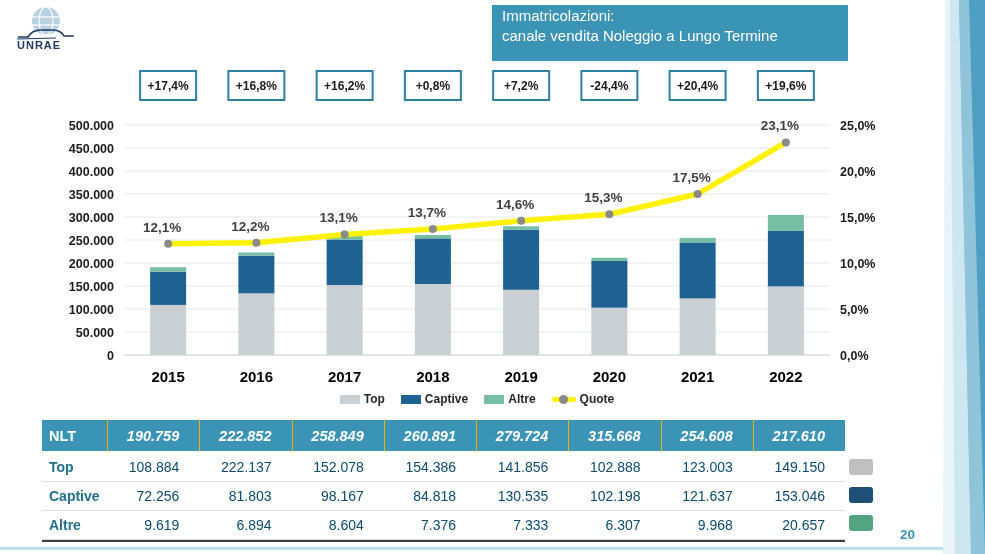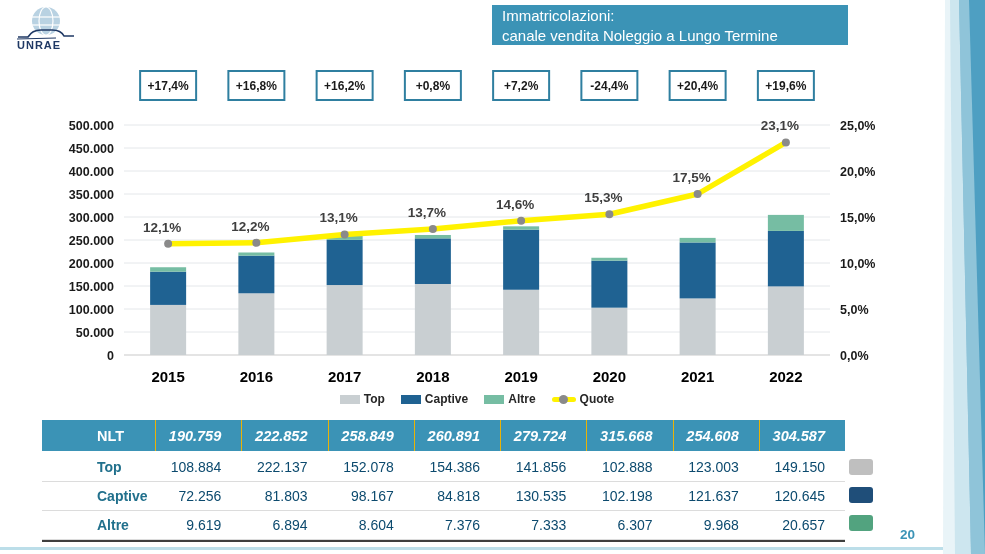--- a/index.html
+++ b/index.html
@@ -1,32 +1,32 @@
 <!DOCTYPE html>
 <html><head>
 <meta charset="utf-8">
 <style>
   html,body{margin:0;padding:0;background:#fff;}
   .slide{position:relative;width:985px;height:554px;background:#fff;overflow:hidden;
          font-family:"Liberation Sans","DejaVu Sans",sans-serif;}
   
-  .title-box{position:absolute;left:492px;top:5px;width:356px;height:40px;background:#3B93B6;
+  .title-box{position:absolute;left:492px;top:5px;width:356px;height:56px;background:#3B93B6;
              color:#fff;font-size:15px;line-height:20px;box-sizing:border-box;padding:1px 0 0 10px;}
   
   .logo{position:absolute;left:14px;top:4px;width:64px;height:50px;}
   
   .legend{position:absolute;left:124px;top:392px;width:706px;display:flex;justify-content:center;
           gap:16px;align-items:center;font-size:12px;font-weight:bold;color:#262626;}
   .legend-item{display:flex;align-items:center;gap:4px;}
   .legend-swatch{width:20px;height:9px;display:inline-block;}
   .legend-line{width:24px;height:5px;border-radius:3px;position:relative;display:inline-block;}
   .legend-dot{position:absolute;left:7px;top:-2px;width:9px;height:9px;border-radius:50%;}
   
   .nlt-table{position:absolute;left:42px;top:420px;width:803px;font-size:14px;border-bottom:2px solid #3F3F3F;}
-  .t-row{display:grid;grid-template-columns:65px repeat(8,1fr);height:28px;align-items:stretch;padding-left:48px;}
+  .t-row{display:grid;grid-template-columns:65px repeat(8,1fr);height:28px;align-items:stretch;}
   .t-row.header{height:31px;background:#3B93B6;color:#fff;margin-bottom:2px;}
   .t-cell{display:flex;align-items:center;justify-content:flex-end;padding-right:20px;}
   .t-label{display:flex;align-items:center;padding-left:7px;font-weight:bold;}
   .t-row.header .t-cell{border-left:1px solid #eab308;font-style:italic;font-weight:bold;font-size:14.5px;}
   .t-row.header .t-label{font-weight:bold;font-size:14.5px;}
   .t-row.data{border-bottom:1px solid #DCDCDC;}
   .t-row.data:last-child{border-bottom:none;}
   .t-row.data .t-label{color:#21708C;}
   .t-row.data .t-cell{color:#0c4a6e;}
   .row-swatch{position:absolute;left:807px;width:24px;height:16px;border-radius:3px;}
@@ -183,21 +183,21 @@
   <div class="nlt-table" id="data-table">
       <div class="t-row header">
         <div class="t-label">NLT</div>
         <div class="t-cell">190.759</div>
         <div class="t-cell">222.852</div>
         <div class="t-cell">258.849</div>
         <div class="t-cell">260.891</div>
         <div class="t-cell">279.724</div>
         <div class="t-cell">315.668</div>
         <div class="t-cell">254.608</div>
-        <div class="t-cell">304.587</div>
+        <div class="t-cell">217.610</div>
       </div>
       <div class="t-row data">
         <div class="t-label">Top</div>
         <div class="t-cell">108.884</div>
         <div class="t-cell">222.137</div>
         <div class="t-cell">152.078</div>
         <div class="t-cell">154.386</div>
         <div class="t-cell">141.856</div>
         <div class="t-cell">102.888</div>
         <div class="t-cell">123.003</div>
@@ -206,21 +206,21 @@
       <div class="row-swatch" style="background: rgb(191, 191, 191); top: 39px;"></div>
       <div class="t-row data">
         <div class="t-label">Captive</div>
         <div class="t-cell">72.256</div>
         <div class="t-cell">81.803</div>
         <div class="t-cell">98.167</div>
         <div class="t-cell">84.818</div>
         <div class="t-cell">130.535</div>
         <div class="t-cell">102.198</div>
         <div class="t-cell">121.637</div>
-        <div class="t-cell">120.645</div>
+        <div class="t-cell">153.046</div>
       </div>
       <div class="row-swatch" style="background: rgb(31, 78, 121); top: 67px;"></div>
       <div class="t-row data">
         <div class="t-label">Altre</div>
         <div class="t-cell">9.619</div>
         <div class="t-cell">6.894</div>
         <div class="t-cell">8.604</div>
         <div class="t-cell">7.376</div>
         <div class="t-cell">7.333</div>
         <div class="t-cell">6.307</div>

